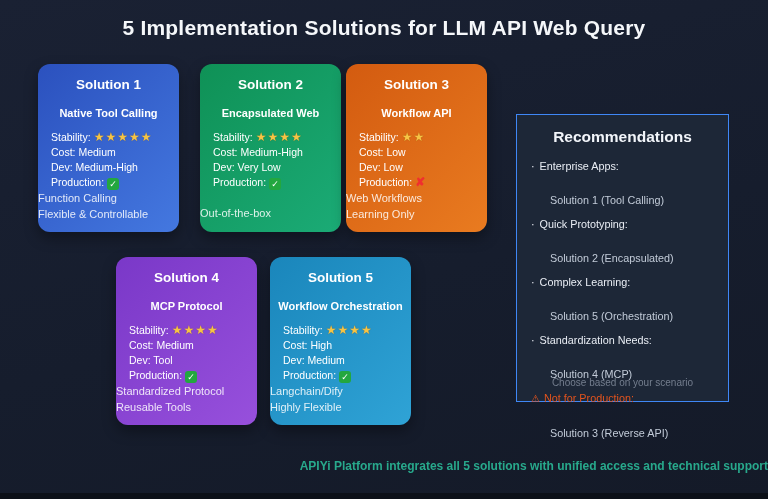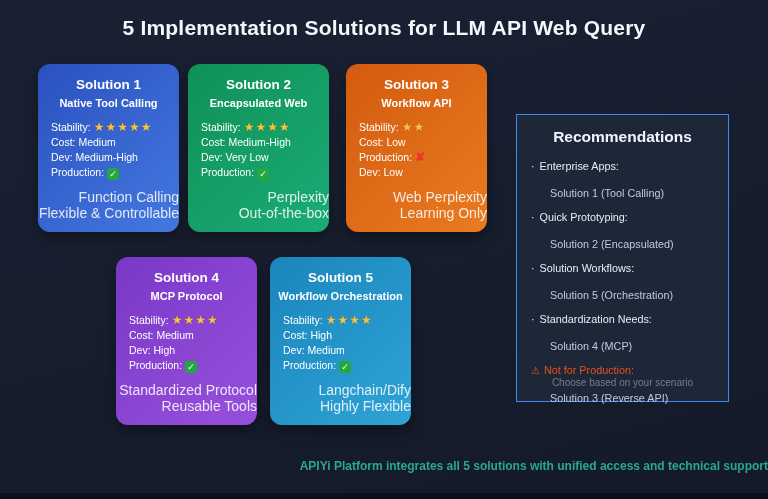--- a/index.html
+++ b/index.html
@@ -36,33 +36,33 @@
     position: absolute;
     width: 141px;
     height: 168px;
     border-radius: 12px;
     color: #ffffff;
     display: flex;
     flex-direction: column;
     box-shadow: 0 6px 14px rgba(0,0,0,0.35);
   }
   .card-1 { left: 38px;  top: 64px; }
-  .card-2 { left: 188px; top: 64px; }
+  .card-2 { left: 200px; top: 64px; }
   .card-3 { left: 346px; top: 64px; }
   .card-4 { left: 116px; top: 257px; }
   .card-5 { left: 270px; top: 257px; }
 
   .card-title {
     margin-top: 13px;
     text-align: center;
     font-size: 13.5px;
     font-weight: bold;
   }
   .card-subtitle {
-    margin-top: 5px;
+    margin-top: 15px;
     text-align: center;
     font-size: 11px;
     font-weight: bold;
     white-space: nowrap;
   }
   .card-stats {
     margin: 11px 0 0 13px;
     font-size: 10.5px;
     line-height: 15px;
   }
@@ -88,22 +88,22 @@
   }
   .cross-icon {
     margin-left: 3px;
     color: #f02f2f;
     font-size: 12px;
     font-weight: bold;
   }
   .card-notes {
     margin-top: auto;
     margin-bottom: 11px;
-    text-align: right;
-    font-size: 14px;
+    text-align: left;
+    font-size: 11px;
     line-height: 16px;
     color: rgba(255,255,255,0.85);
   }
 
   
   .panel {
     position: absolute;
     left: 516px; top: 114px;
     width: 213px; height: 288px;
     background: #1d2737;
@@ -114,21 +114,21 @@
   .panel-title {
     text-align: center;
     font-size: 15.5px;
     font-weight: bold;
     color: #f2f5fa;
     margin-bottom: 13px;
   }
   .rec-item { margin-bottom: 10px; font-size: 10.8px; line-height: 14px; }
   .rec-label { color: #e9edf4; white-space: nowrap; }
   .bullet { margin-right: 5px; color: #e9edf4; }
-  .rec-value { margin-left: 19px; margin-top: 13px; color: #c2cbd8; white-space: nowrap; }
+  .rec-value { margin-left: 19px; margin-top: 20px; color: #c2cbd8; white-space: nowrap; }
   .rec-label.warn { color: #e2531d; }
   .warn-icon { margin-right: 4px; color: #e2531d; font-size: 10px; }
   .panel-footnote {
     position: absolute;
     left: 0; bottom: 13px;
     width: 100%;
     text-align: center;
     font-size: 10px;
     color: #747e8e;
   }
@@ -168,47 +168,46 @@
   <section class="card card-2" style="background: linear-gradient(135deg, rgb(15, 145, 86) 0%, rgb(27, 171, 118) 100%);">
     <div class="card-title">Solution 2</div>
     <div class="card-subtitle">Encapsulated Web</div>
     <div class="card-stats">
       <div class="stat"><span>Stability:</span><span class="stars">★★★★</span></div>
       <div class="stat">Cost: Medium-High</div>
       <div class="stat">Dev: Very Low</div>
       <div class="stat"><span>Production:</span><span class="check-icon">✓</span></div>
     </div>
     <div class="card-notes">
-      <div>Perplexity</div>
       <div>Out-of-the-box</div>
     </div>
   </section>
 
   <section class="card card-3" style="background: linear-gradient(135deg, rgb(211, 91, 16) 0%, rgb(233, 123, 32) 100%);">
     <div class="card-title">Solution 3</div>
     <div class="card-subtitle">Workflow API</div>
     <div class="card-stats">
       <div class="stat"><span>Stability:</span><span class="stars">★★</span></div>
       <div class="stat">Cost: Low</div>
+      <div class="stat">Dev: Low</div>
       <div class="stat"><span>Production:</span><span class="cross-icon">✘</span></div>
-      <div class="stat">Dev: Low</div>
-    </div>
-    <div class="card-notes">
-      <div>Web Perplexity</div>
+    </div>
+    <div class="card-notes">
+      <div>Web Workflows</div>
       <div>Learning Only</div>
     </div>
   </section>
 
   <section class="card card-4" style="background: linear-gradient(135deg, rgb(122, 56, 200) 0%, rgb(151, 80, 220) 100%);">
     <div class="card-title">Solution 4</div>
     <div class="card-subtitle">MCP Protocol</div>
     <div class="card-stats">
       <div class="stat"><span>Stability:</span><span class="stars">★★★★</span></div>
       <div class="stat">Cost: Medium</div>
-      <div class="stat">Dev: High</div>
+      <div class="stat">Dev: Tool</div>
       <div class="stat"><span>Production:</span><span class="check-icon">✓</span></div>
     </div>
     <div class="card-notes">
       <div>Standardized Protocol</div>
       <div>Reusable Tools</div>
     </div>
   </section>
 
   <section class="card card-5" style="background: linear-gradient(135deg, rgb(26, 134, 187) 0%, rgb(47, 163, 214) 100%);">
     <div class="card-title">Solution 5</div>
@@ -232,21 +231,21 @@
       <div class="rec-label"><span class="bullet">·</span><span>Enterprise Apps:</span></div>
       <div class="rec-value">Solution 1 (Tool Calling)</div>
     </div>
 
     <div class="rec-item">
       <div class="rec-label"><span class="bullet">·</span><span>Quick Prototyping:</span></div>
       <div class="rec-value">Solution 2 (Encapsulated)</div>
     </div>
 
     <div class="rec-item">
-      <div class="rec-label"><span class="bullet">·</span><span>Solution Workflows:</span></div>
+      <div class="rec-label"><span class="bullet">·</span><span>Complex Learning:</span></div>
       <div class="rec-value">Solution 5 (Orchestration)</div>
     </div>
 
     <div class="rec-item">
       <div class="rec-label"><span class="bullet">·</span><span>Standardization Needs:</span></div>
       <div class="rec-value">Solution 4 (MCP)</div>
     </div>
 
     <div class="rec-item">
       <div class="rec-label warn"><span class="warn-icon">⚠</span><span>Not for Production:</span></div>

